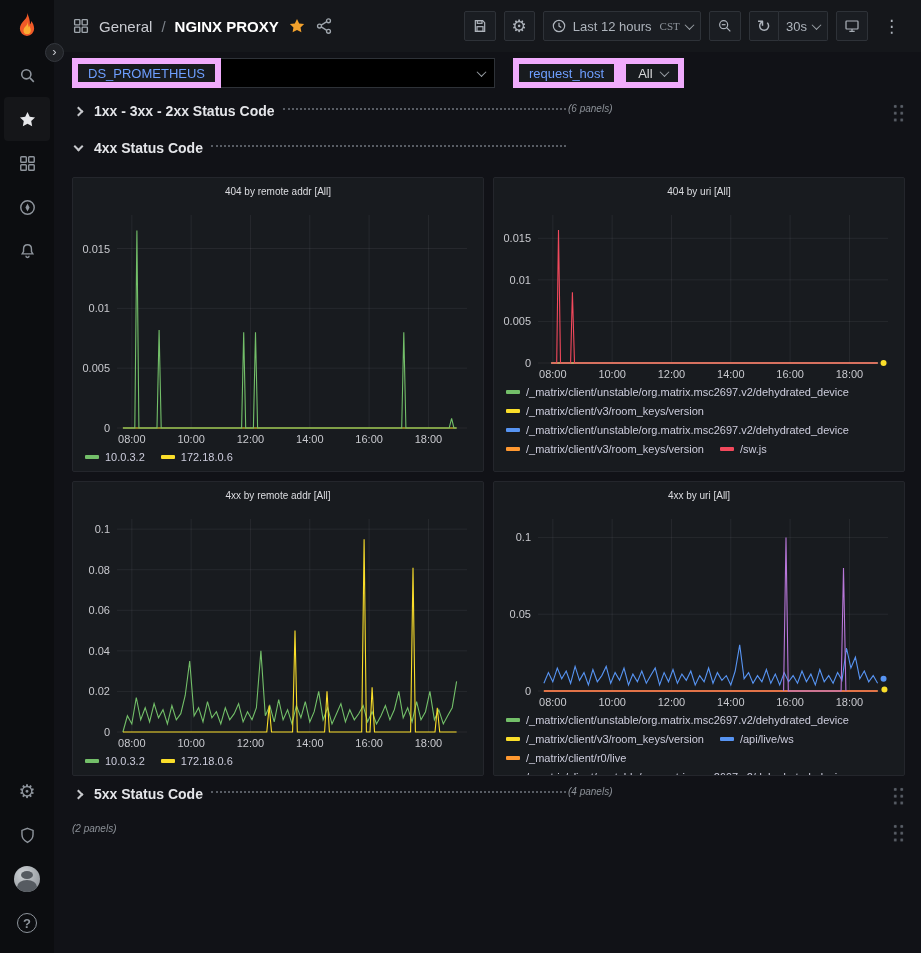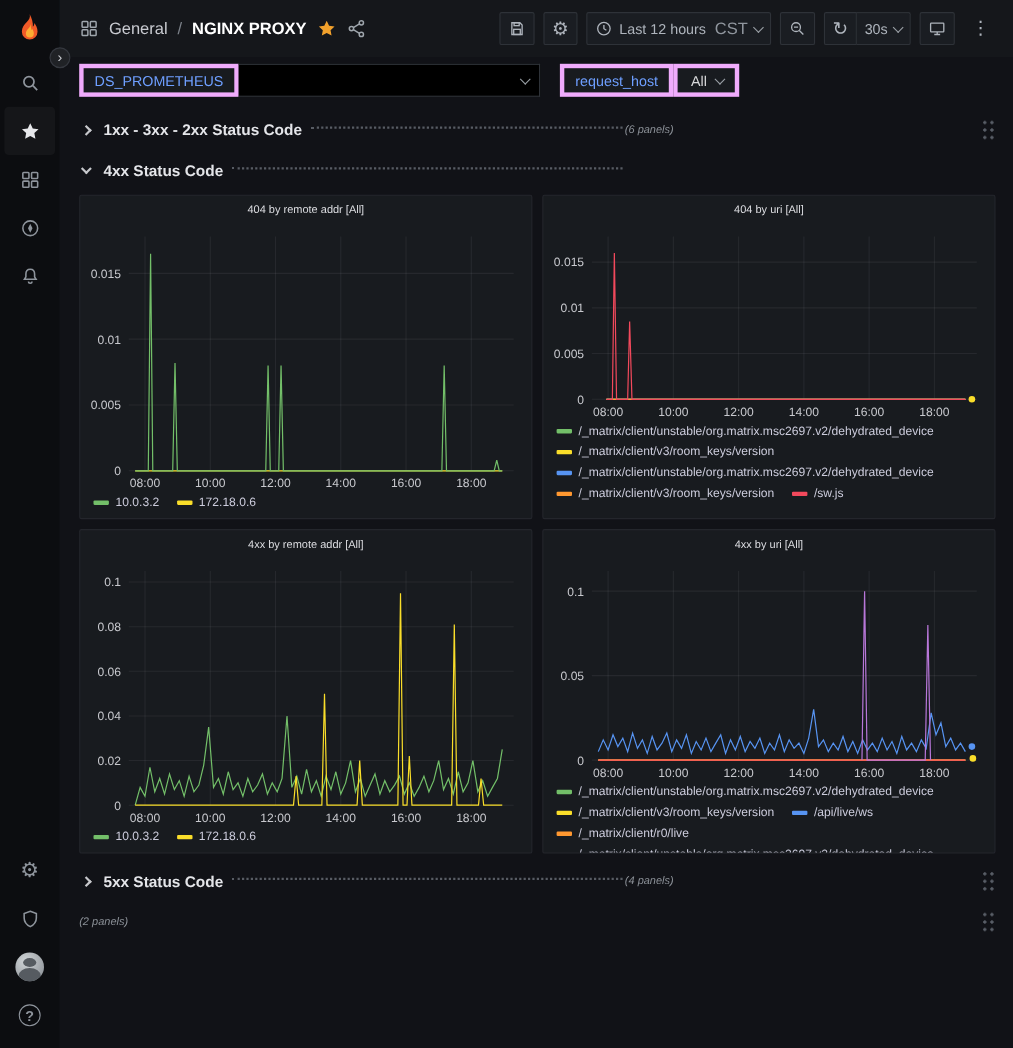--- a/index.html
+++ b/index.html
@@ -69,42 +69,42 @@
     height:30px; min-width:30px; padding:0 7px;
     display:flex; align-items:center; justify-content:center; gap:6px;
     background:#1a1d22; border:1px solid #2e3238; border-radius:2px;
     color:#aeb4bc; font-size:13px; cursor:pointer; white-space:nowrap;
   }
   .hbtn svg { width:16px; height:16px; }
   .hbtn .glyph { font-size:17px; line-height:1; }
   .btn-group { display:flex; }
   .btn-group .hbtn + .hbtn { border-left:none; border-radius:0 2px 2px 0; }
   .btn-group .hbtn:first-child { border-radius:2px 0 0 2px; }
-  .tz { color:#8f959d; font-size:15px; margin-left:2px; }
+  .tz { color:#8f959d; font-size:11px; margin-left:2px;font-family:Liberation Serif, serif; }
   .chev-sm {
     width:7px; height:7px; border-right:1.6px solid #9aa0a6; border-bottom:1.6px solid #9aa0a6;
     transform:rotate(45deg) translate(-1px,-1px); display:inline-block; flex:none;
   }
   .kebab { border:none; background:transparent; font-size:17px; }
   
   .submenu { display:flex; align-items:center; padding:6px 16px 8px 18px; gap:18px; }
   .var-group { display:flex; }
   .chip {
     height:30px; display:flex; align-items:center; padding:0 10px;
-    background:#181b1f; border:4px solid #f0abfc; font-size:13px; cursor:pointer;
+    background:#181b1f; border:6px solid #f0abfc; font-size:13px; cursor:pointer;
   }
   .chip.lbl { color:#6e9fff; font-weight:500; }
   .value-box {
     width:274px; background:#000; border:1px solid #2e3238; border-left:none;
     display:flex; align-items:center; justify-content:flex-end; padding:0 9px; cursor:pointer;
   }
   .chip.val { color:#d8d9da; gap:8px;padding-left:12px; }
   
   .dash { padding:0 16px 0 18px; }
-  .row-h { height:30px; display:flex; align-items:center; margin-top:7px; cursor:pointer; }
+  .row-h { height:30px; display:flex; align-items:flex-start; margin-top:7px; cursor:pointer; }
   .row-left { display:flex; align-items:center; width:496px; flex:none; }
   .chev {
     width:7px; height:7px; border-right:2px solid #c7c8cc; border-bottom:2px solid #c7c8cc;
     flex:none; margin:0 12px 0 3px;
   }
   .chev.right { transform:rotate(-45deg); }
   .chev.down  { transform:rotate(45deg); margin-top:-3px; }
   .row-title { font-size:14px; font-weight:700; color:#e4e5e9; white-space:nowrap; }
   .leader { flex:1; align-self:end; border-bottom:2px dotted #585c64; margin:0 2px 9px 8px; }
   .count { font-size:10px; font-style:italic; color:#8b9097; }

